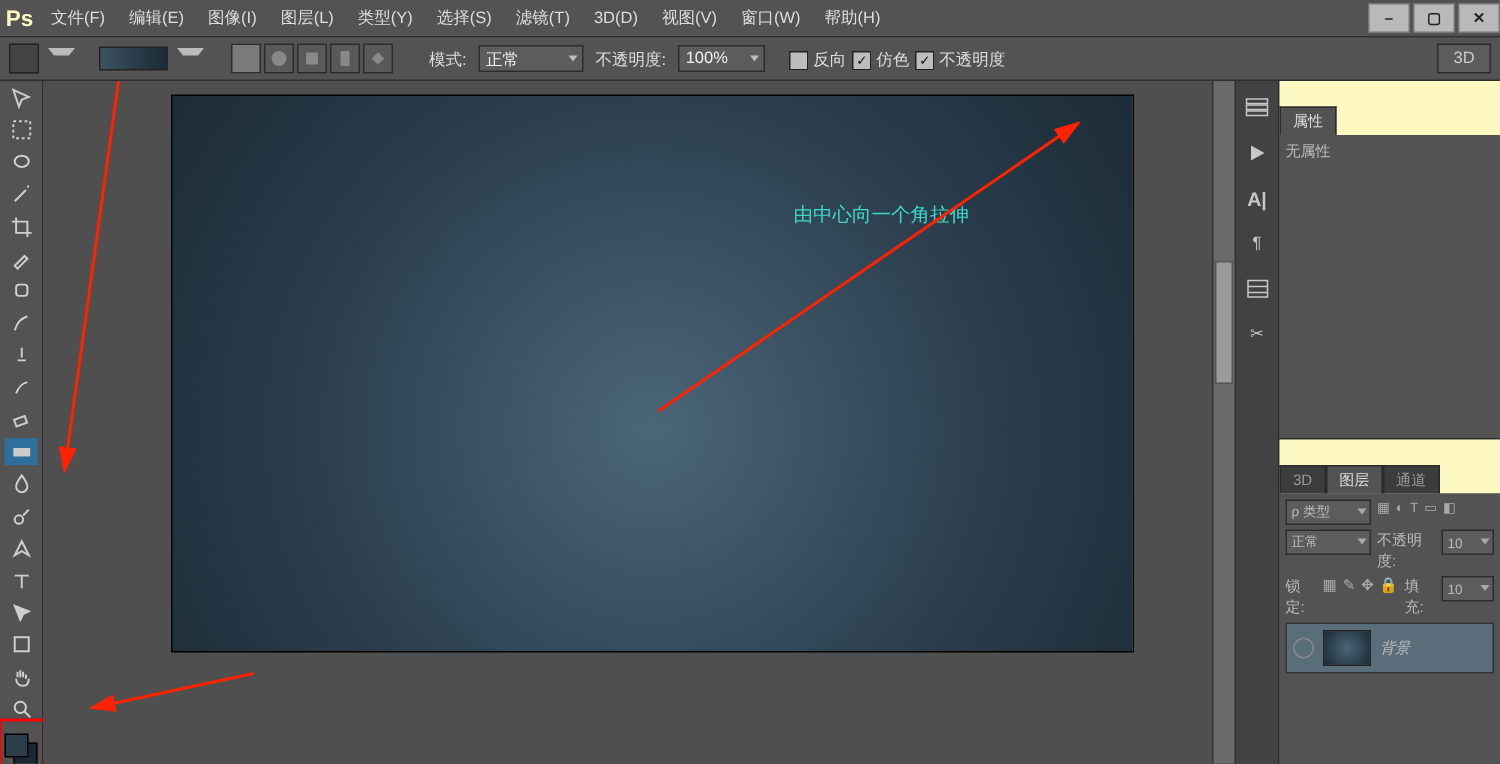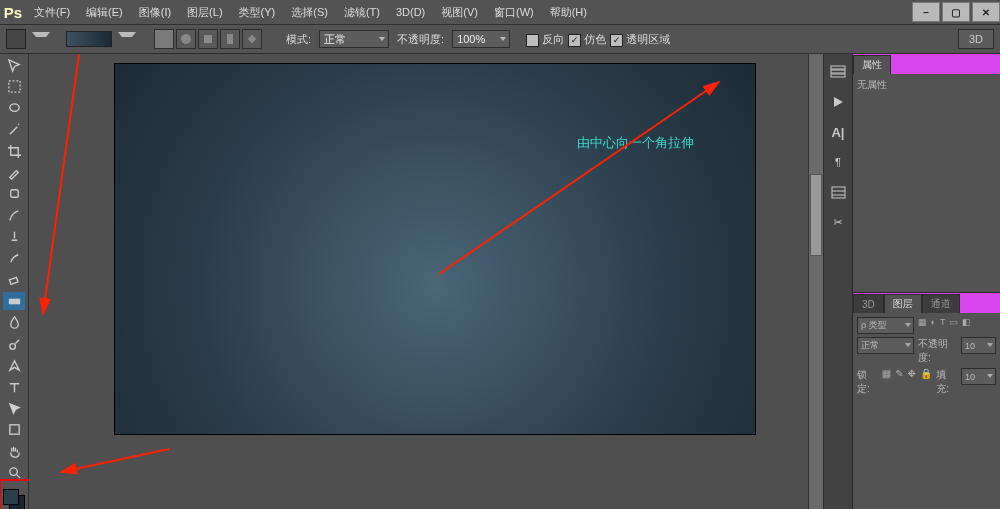--- a/index.html
+++ b/index.html
@@ -36,21 +36,21 @@
   .doctab .x{color:#999;margin-left:4px}
   .canvas-area{flex:1;background:#4f4f4f;position:relative;overflow:hidden}
   .canvas{position:absolute;left:86px;top:10px;width:640px;height:370px;background:radial-gradient(circle at 50% 60%,#4a6678 0%,#2a3d4c 60%,#1c2b37 100%);box-shadow:0 0 0 1px #000;overflow:hidden}
   .annot-text{position:absolute;color:#3dd9c9;font-size:13px;font-weight:500}
   .vscroll{position:absolute;right:0;top:0;width:14px;height:100%;background:#6a6a6a;border-left:1px solid #333}
   .vscroll .thumb{position:absolute;left:1px;right:1px;top:120px;height:80px;background:#9a9a9a;border:1px solid #555}
   .tool-opts{width:28px;background:#424242;border-left:1px solid #2b2b2b;border-right:1px solid #2b2b2b;display:flex;flex-direction:column;align-items:center;padding-top:10px;gap:14px}
   .tool-opts .ico{width:18px;height:16px;display:flex;align-items:center;justify-content:center;color:#c8c8c8}
   .panels{width:147px;background:#535353;display:flex;flex-direction:column}
   .panel{border-bottom:1px solid #2b2b2b;display:flex;flex-direction:column}
-  .panel-tabrow{height:20px;background:#d946ef;display:flex;align-items:flex-end}
+  .panel-tabrow{height:36px;background:#fef9c3;display:flex;align-items:flex-end}
   .ptab{height:18px;padding:0 8px;background:#535353;border:1px solid #2b2b2b;border-bottom:none;font-size:10px;display:flex;align-items:center;color:#ddd}
   .ptab.inactive{background:#3c3c3c;color:#999}
   .panel-body{flex:1;background:#535353;padding:4px;font-size:10px;color:#bbb}
   .prop-body{height:200px}
   .lay-head{display:flex;gap:4px;margin-bottom:3px}
   .mini{height:15px;background:#5c5c5c;border:1px solid #2c2c2c;padding:0 10px 0 3px;position:relative;display:flex;align-items:center;font-size:9px}
   .mini::after{content:"";position:absolute;right:2px;top:5px;border-left:3px solid transparent;border-right:3px solid transparent;border-top:4px solid #aaa}
   .lay-row{height:32px;background:#5a6d7a;border:1px solid #333;display:flex;align-items:center;padding:0 4px;gap:6px}
   .eye{width:12px;height:12px;border:1px solid #888;border-radius:50%}
   .lay-thumb{width:30px;height:22px;background:radial-gradient(circle,#4a6678,#1c2b37);border:1px solid #222}
@@ -122,21 +122,21 @@
   <div class="chk">
       <span class="box"></span>
       <span>反向</span>
     </div>
   <div class="chk">
       <span class="box">✓</span>
       <span>仿色</span>
     </div>
   <div class="chk">
       <span class="box">✓</span>
-      <span>透明区域</span>
+      <span>不透明度</span>
     </div>
   <div class="threeD">3D</div>
 </div>
 
 <div class="main">
 
   <div class="toolbox">
     <div class="tool">
         <svg viewBox="0 0 16 16">
           <path d="M2 2l4 12 2-5 5-2z"></path>
@@ -244,21 +244,21 @@
         <div class="sw2"></div>
         <div class="sw1"></div>
       </div>
       <div class="redbox"></div>
     </div>
   </div>
 
   <div class="workspace">
     <div class="canvas-area">
       <div class="canvas"></div>
-      <div class="annot-text" style="left:548px;top:80px">由中心向一个角拉伸</div>
+      <div class="annot-text" style="left:500px;top:80px">由中心向一个角拉伸</div>
 
       <svg class="arrow" style="left:0;top:0" width="800" height="430">
         <defs>
             <marker id="ah" markerWidth="10" markerHeight="10" refX="8" refY="3" orient="auto">
               <path d="M0 0l9 3-9 3z" fill="#f20"></path>
             </marker>
           </defs>
         <line x1="410" y1="220" x2="690" y2="28" stroke="#f20" stroke-width="2" marker-end="url(#ah)"></line>
         <line x1="140" y1="395" x2="32" y2="418" stroke="#f20" stroke-width="2" marker-end="url(#ah)"></line>
         <line x1="50" y1="0" x2="14" y2="260" stroke="#f20" stroke-width="2" marker-end="url(#ah)"></line>
@@ -326,16 +326,21 @@
         </div>
         <div class="lay-head">
           <span>锁定:</span>
           <span style="color:#aaa">▦</span>
           <span style="color:#aaa">✎</span>
           <span style="color:#aaa">✥</span>
           <span style="color:#aaa">🔒</span>
           <span style="margin-left:auto">填充:</span>
           <div class="mini" style="width:22px">10</div>
         </div>
+        <div class="lay-row">
+          <div class="eye"></div>
+          <div class="lay-thumb"></div>
+          <span style="font-style:italic">背景</span>
+        </div>
       </div>
     </div>
   </div>
 </div>
 
 </body></html>

